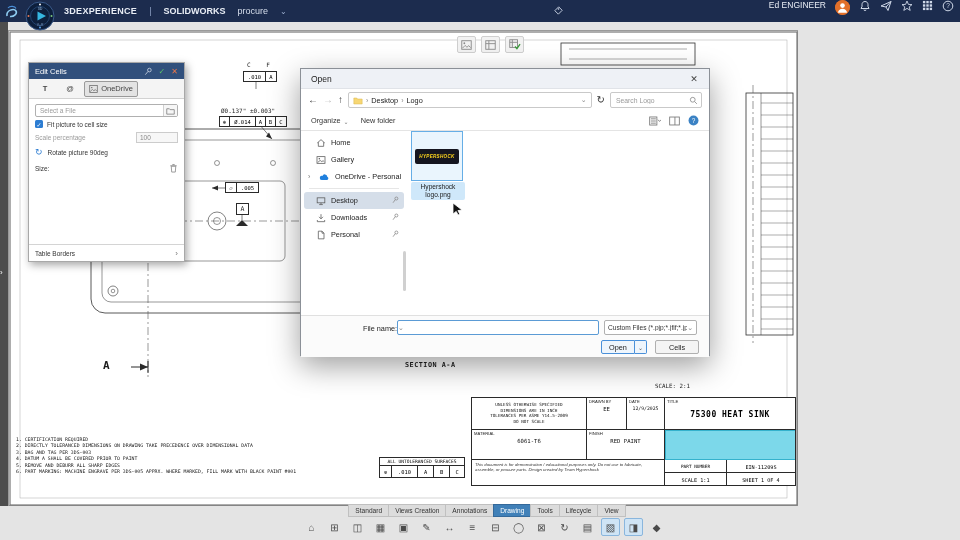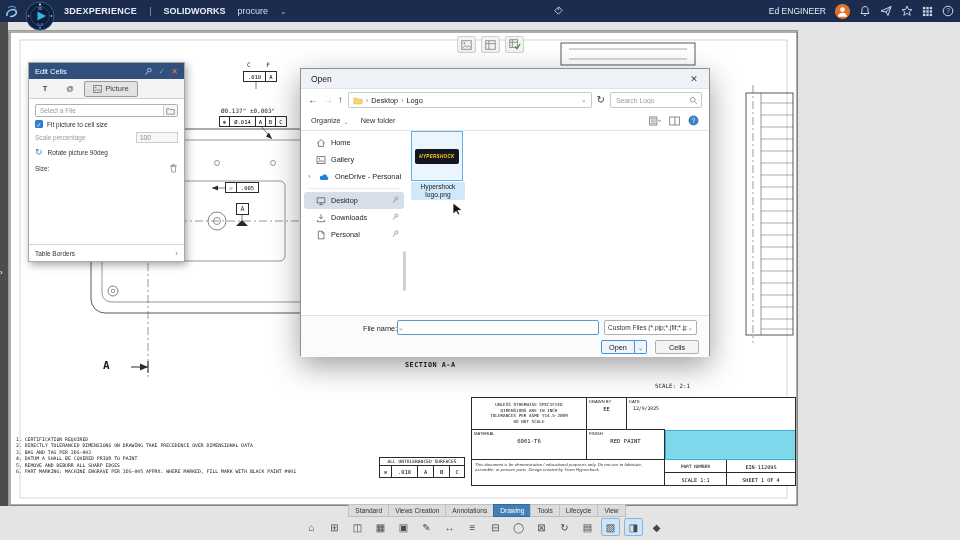--- a/index.html
+++ b/index.html
@@ -17,21 +17,21 @@
   .topbar .app{font-weight:bold;}
   .topbar .module{color:#d6deec;}
   .topbar .caret{color:#9db0d0;font-size:8px;}
   .ds-logo{position:absolute;left:3px;top:3px;}
   .compass{position:absolute;left:25px;top:1px;width:30px;height:30px;z-index:50;}
   .tb-search{position:absolute;left:374px;top:4px;width:172px;height:14px;border-radius:7px;
              background:#12203e;border:1px solid #44598a;display:flex;align-items:center;box-sizing:border-box;}
   .tb-search input{flex:1;background:transparent;border:none;outline:none;color:#dfe6f2;
              font-size:7.5px;padding:0 4px 0 8px;font-family:inherit;}
   .tb-search input::placeholder{color:#93a3c2;}
-  .tb-right{position:absolute;right:6px;top:0;height:22px;display:flex;align-items:center;gap:9px;}
+  .tb-right{position:absolute;right:6px;top:0;height:22px;display:flex;gap:9px;}
   .tb-user{font-size:8.5px;color:#e8edf5;}
   .avatar{width:15px;height:15px;border-radius:50%;background:#e2702a;overflow:hidden;}
   .tagicon{position:absolute;left:553px;top:5px;}
 
   
   .leftstrip{position:absolute;left:0;top:22px;width:8px;height:484px;background:#4d4d4d;z-index:5;}
   .strip-arrow{position:absolute;left:0px;top:246px;color:#fff;font-size:8px;cursor:pointer;}
   .sheet{position:absolute;left:8px;top:30px;width:790px;height:476px;background:#ffffff;
          border:1px solid #9a9a9a;box-sizing:border-box;z-index:1;}
   .geo{position:absolute;left:0;top:0;}
@@ -409,20 +409,24 @@
           </div>
         </div>
         <div class="tb-cell" style="width:40px;">
           <span class="tb-lab">DRAWN BY</span>
           <span class="tb-val">EE</span>
         </div>
         <div class="tb-cell" style="width:38px;">
           <span class="tb-lab">DATE</span>
           <span class="tb-val" style="font-size:4.8px;">12/9/2025</span>
         </div>
+        <div class="tb-cell" style="flex:1;">
+          <span class="tb-lab">TITLE</span>
+          <span class="tb-title-val">75300 HEAT SINK</span>
+        </div>
       </div>
       <div class="tb-row" style="height:30px;">
         <div class="tb-cell" style="width:115px;">
           <span class="tb-lab">MATERIAL</span>
           <span class="tb-val">6061-T6</span>
         </div>
         <div class="tb-cell" style="width:78px;">
           <span class="tb-lab">FINISH</span>
           <span class="tb-val">RED PAINT</span>
         </div>
@@ -471,21 +475,21 @@
     </div>
     <div class="ec-tabs">
       <span class="ec-tab" style="font-weight:bold;">T</span>
       <span class="ec-tab">@</span>
       <span class="ec-tab active" style="width:52px;">
         <svg width="9" height="8" viewBox="0 0 12 11">
             <rect x="0.8" y="0.8" width="10.4" height="9.4" fill="none" stroke="#666"></rect>
             <circle cx="3.6" cy="3.6" r="1" fill="#666"></circle>
             <path d="M1.5 9 L4.5 6 L6.5 8 L8.5 6.2 L10.5 8.4" fill="none" stroke="#666"></path>
           </svg>
-        <span>Picture</span>
+        <span>OneDrive</span>
       </span>
     </div>
     <div class="ec-filerow">
       <input type="text" placeholder="Select a File" style="">
       <span class="ec-browse">
         <svg width="9" height="8" viewBox="0 0 12 10">
             <path d="M1 2 h3.5 l1 1.2 H11 v6 H1 Z" fill="none" stroke="#777" stroke-width="1"></path>
           </svg>
       </span>
     </div>

